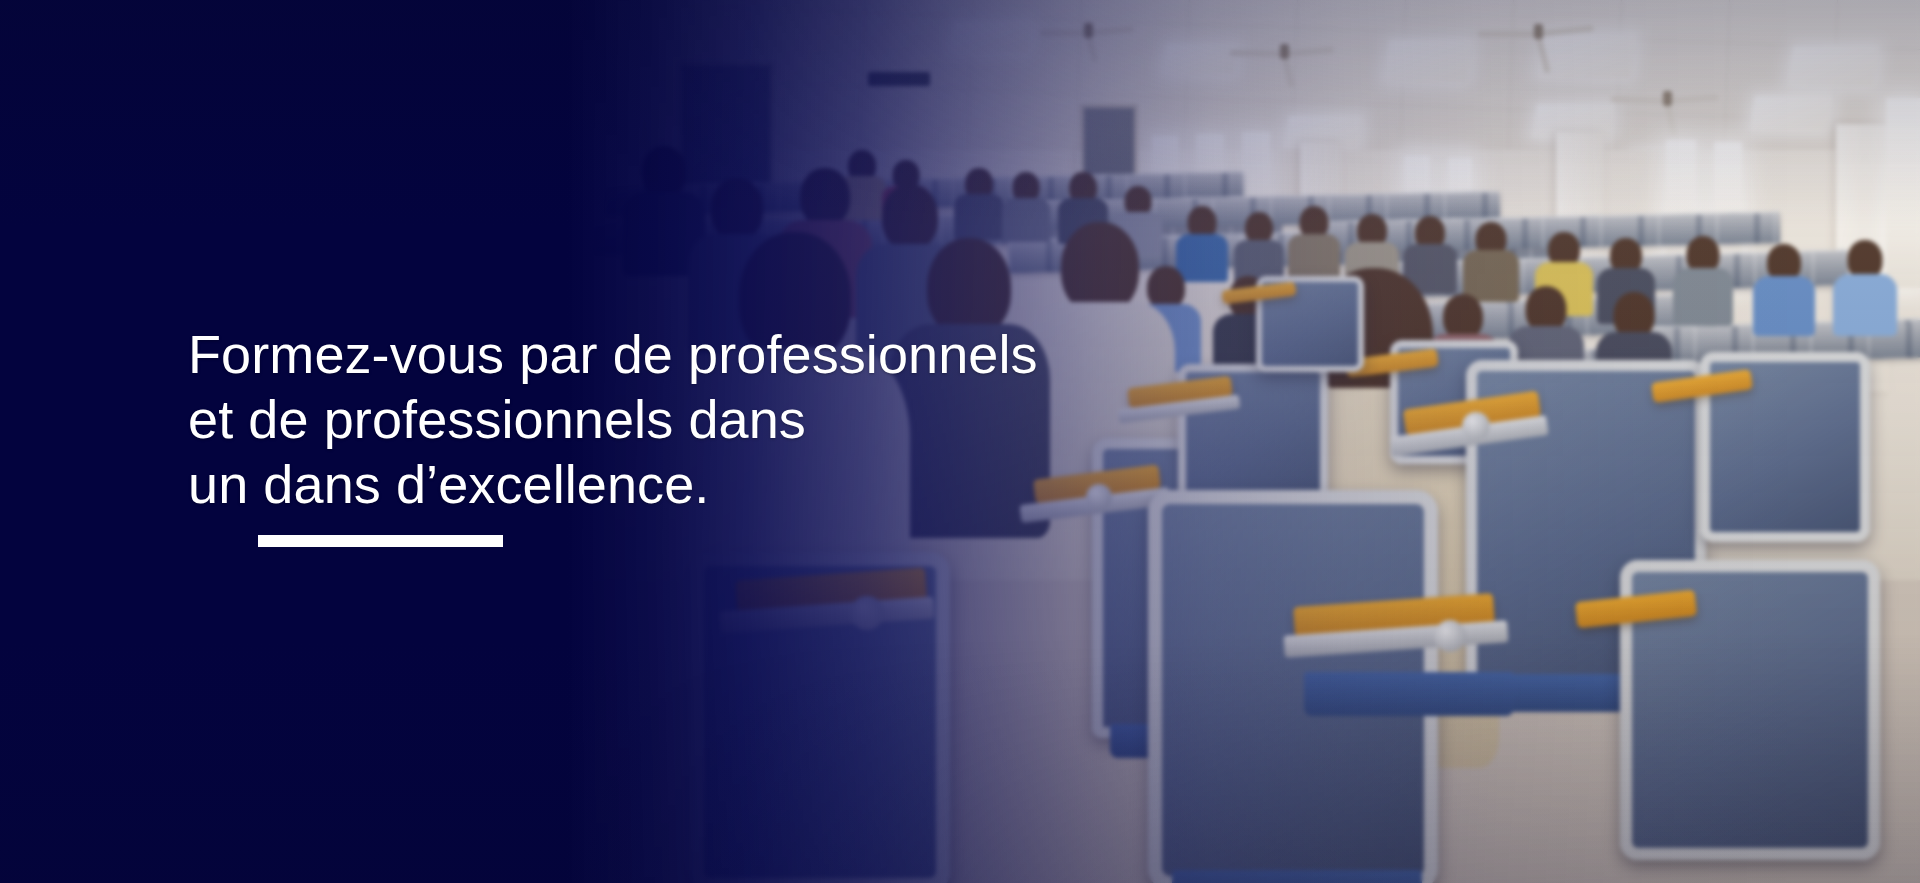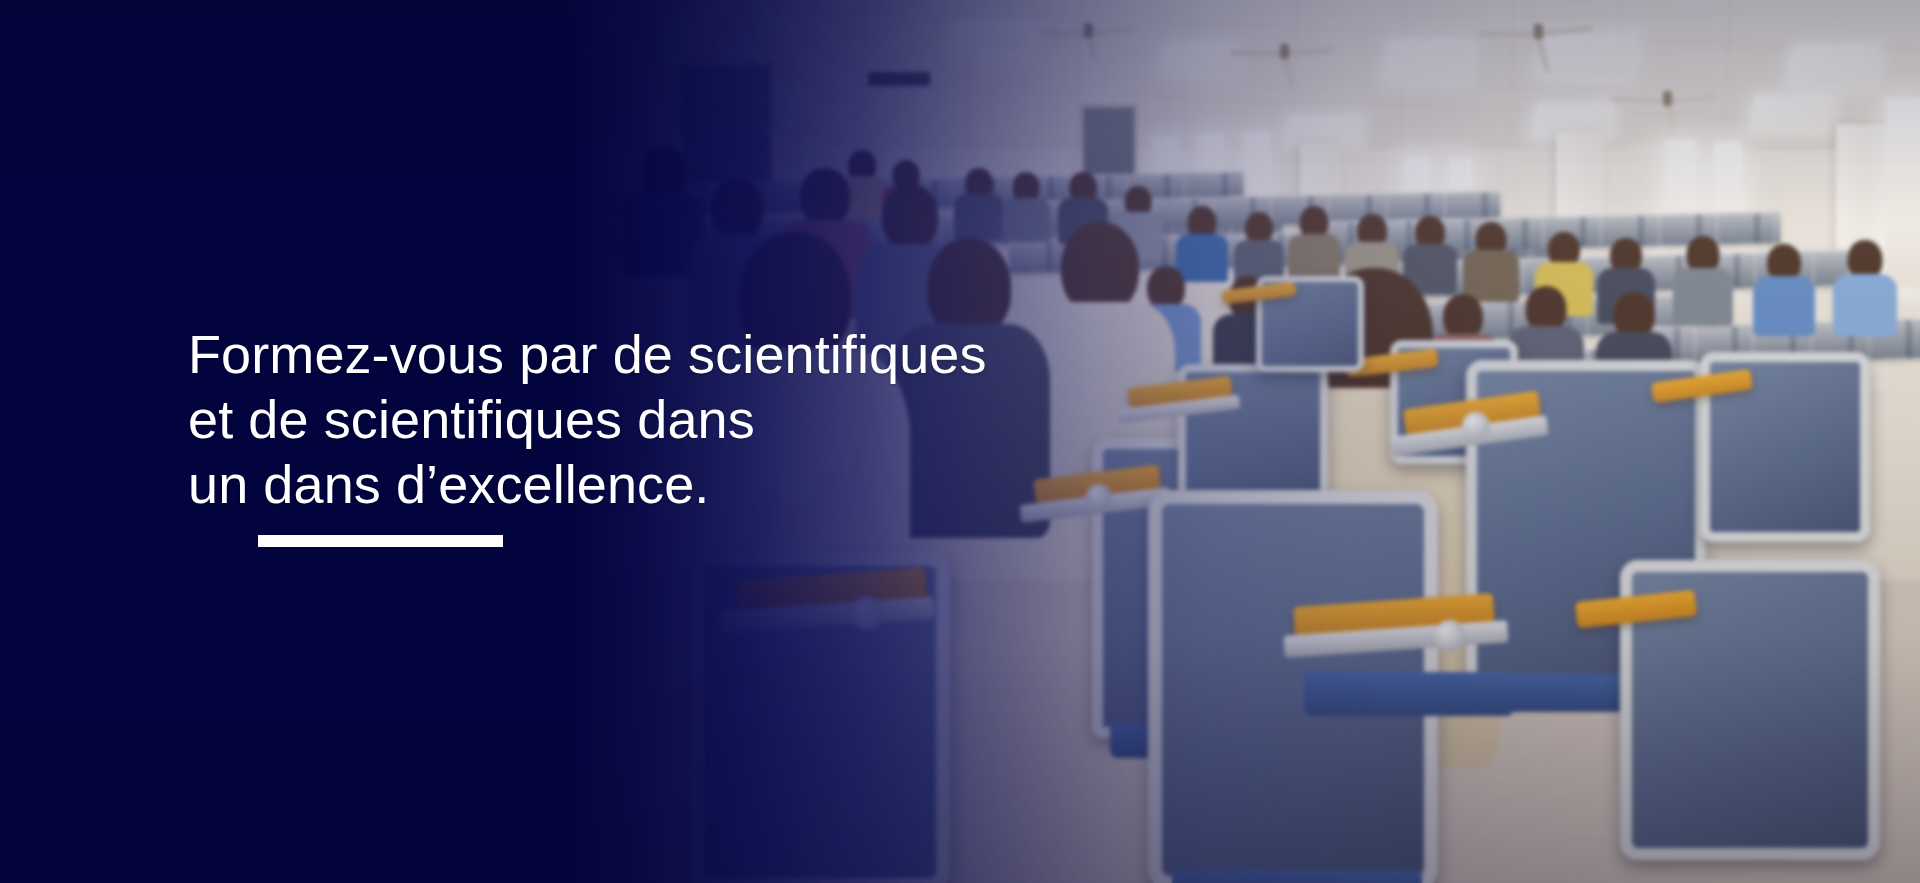--- a/index.html
+++ b/index.html
@@ -468,20 +468,20 @@
 
     <div class="photo-soften"></div>
     <div class="photo-warm"></div>
   </div>
 
   <div class="overlay-navy"></div>
   <div class="overlay-vignette"></div>
 
   <div class="copy">
     <h1 class="headline">
-      <span class="ln">Formez-vous par de scientifiques</span>
-      <span class="ln">et de scientifiques dans</span>
+      <span class="ln">Formez-vous par de professionnels</span>
+      <span class="ln">et de professionnels dans</span>
       <span class="ln">un dans d’excellence.</span>
     </h1>
     <div class="accent-bar"></div>
   </div>
 
 </div>
 
 </body></html>

